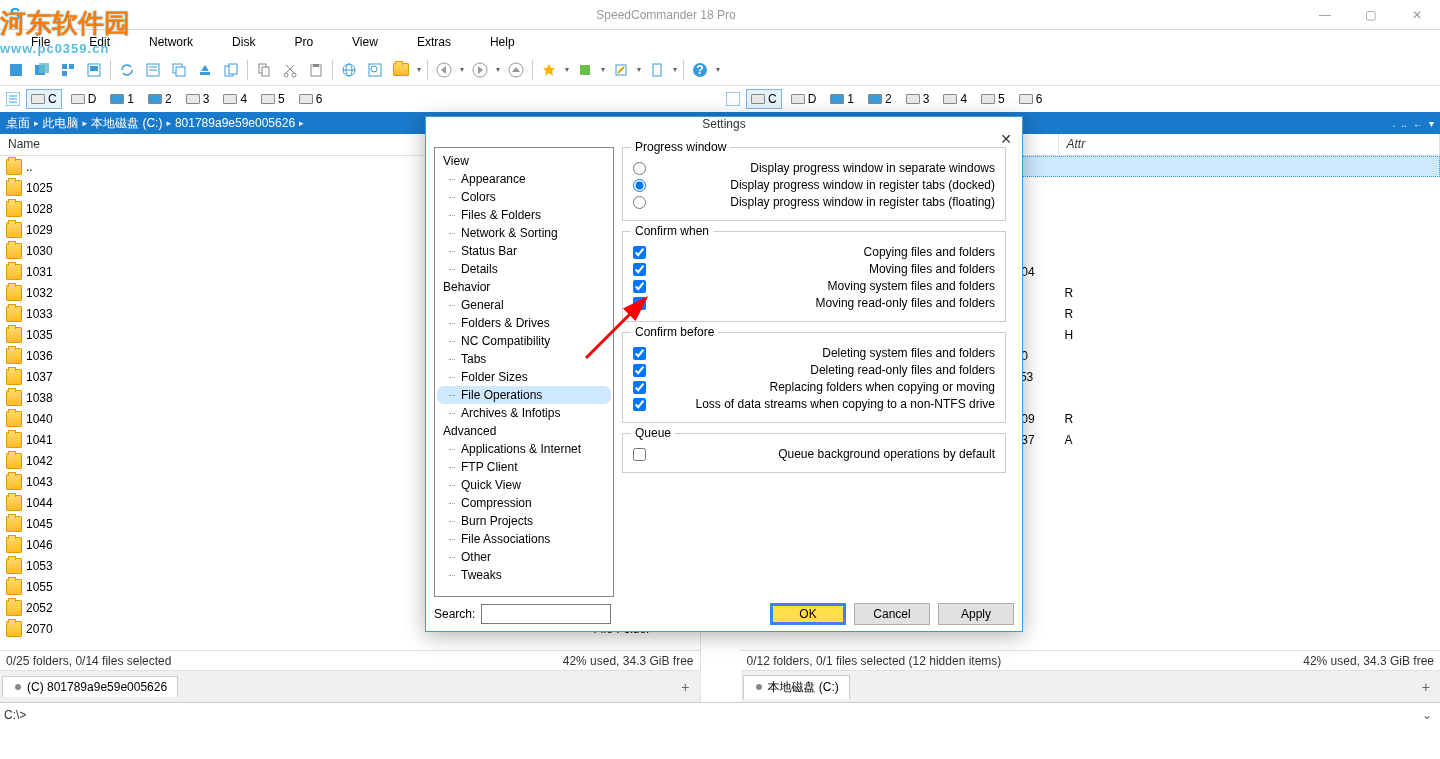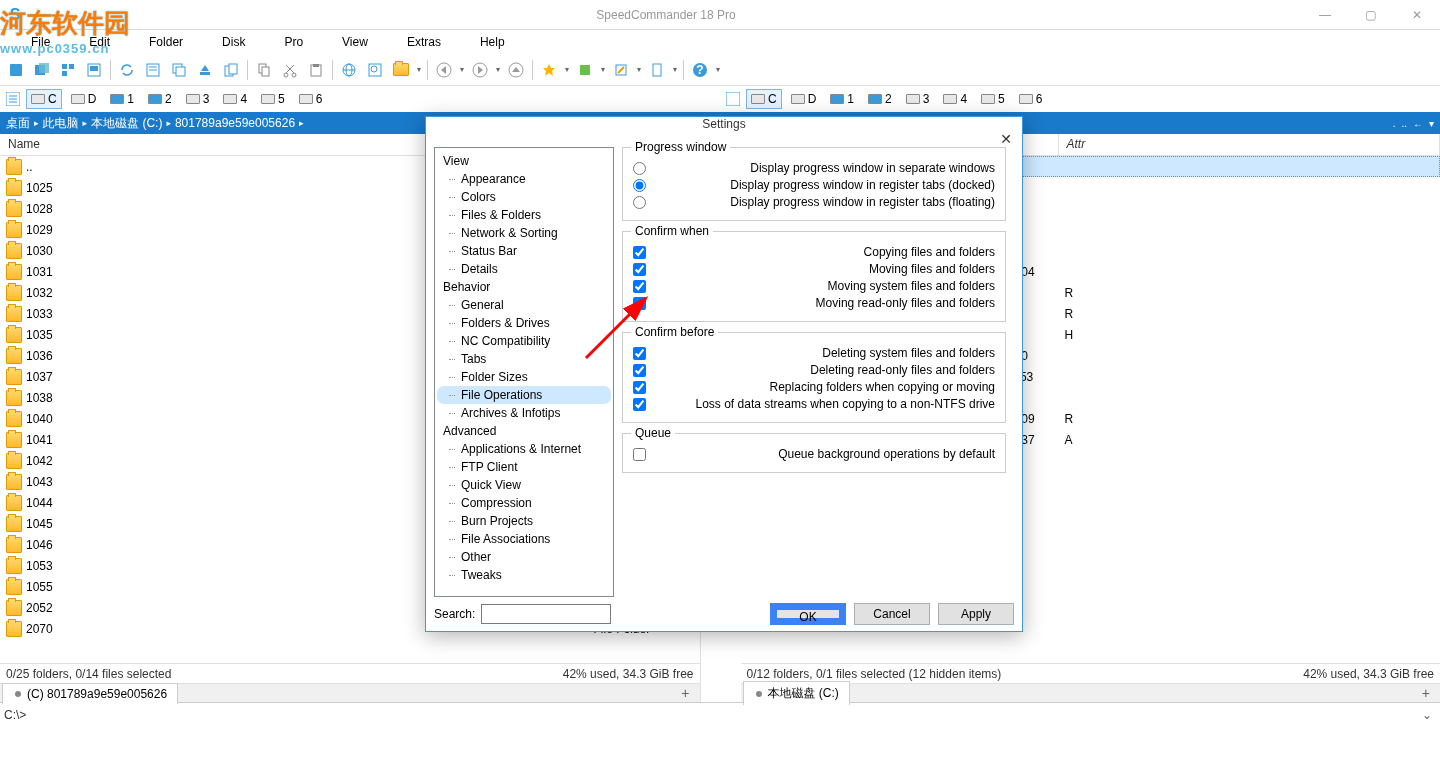--- a/index.html
+++ b/index.html
@@ -60,21 +60,21 @@
 .fl-row .name { flex: 1; }
 .fl-row .size { width: 60px; text-align: right; padding-right: 4px; }
 .fl-row .type { width: 110px; padding-left: 4px; }
 .fl-row .mod { width: 118px; padding-left: 4px; }
 .fl-row .attr { width: 50px; padding-left: 6px; }
 
 
 .statusbar { height: 20px; border-top: 1px solid #e0e0e0; display: flex; align-items: center; padding: 0 6px; justify-content: space-between; color: #333; }
 
 
-.tabbar { height: 19px; display: flex; align-items: center; border-top: 1px solid #e0e0e0; background: #f0f0f0; }
+.tabbar { height: 32px; display: flex; align-items: center; border-top: 1px solid #e0e0e0; background: #f0f0f0; }
 .tabbar .tab { padding: 3px 10px; background: #fff; border: 1px solid #ccc; border-bottom: none; margin-left: 2px; display: flex; align-items: center; gap: 4px; }
 .tabbar .plus { margin-left: auto; padding: 0 10px; color: #666; font-size: 14px; }
 
 
 .recycle { width: 40px; display: flex; align-items: center; justify-content: center; }
 
 
 .cmdline { height: 24px; border-top: 1px solid #ccc; display: flex; align-items: center; padding: 0 4px; }
 .cmdline .prompt { color: #333; }
 .cmdline input { flex: 1; border: none; outline: none; padding: 2px 4px; }
@@ -92,21 +92,21 @@
 .dlg-tree .item.sel { background: #cde8ff; border-radius: 7px; }
 .dlg-right { flex: 1; padding: 0 8px; }
 .dlg-group { border: 1px solid #ccc; margin-bottom: 10px; padding: 10px 10px 8px; position: relative; }
 .dlg-group .legend { position: absolute; top: -8px; left: 8px; background: #fff; padding: 0 4px; color: #000; }
 .dlg-group label { display: flex; align-items: center; gap: 6px; margin: 3px 0; color: #000; justify-content: space-between; }
 .dlg-group input[type=radio], .dlg-group input[type=checkbox] { width: 13px; height: 13px; }
 .dlg-search-row { display: flex; align-items: center; gap: 6px; padding: 6px 8px; }
 .dlg-search-row input { width: 130px; border: 1px solid #7a7a7a; padding: 2px 4px; height: 20px; }
 .dlg-buttons { display: flex; gap: 8px; margin-left: auto; }
 .dlg-buttons button { width: 76px; height: 22px; border: 1px solid #adadad; background: #e1e1e1; }
-.dlg-buttons button.primary { border: 7px solid #3b82f6; background: #e5e5e5; }
+.dlg-buttons button.primary { border: 3px solid #3b82f6; background: #fde047; }
 
 
 .red-arrow { position: absolute; z-index: 20; pointer-events: none; }
 
 
 .folder-icon { width: 16px; height: 13px; background: linear-gradient(#ffd76b,#ffb92b); border-radius: 1px; border: 1px solid #e09b00; position: relative; display: inline-block; }
 .folder-icon::before { content:""; position:absolute; top:-3px; left:1px; width:6px; height:3px; background:#ffd76b; border:1px solid #e09b00; border-bottom:none; border-radius:1px 1px 0 0; }
 
 .drive-icon { width:14px; height:10px; background:#e8e8e8; border:1px solid #888; border-radius:1px; display:inline-block; }
 .drive-icon.blue { background:#3a9bdc; }
@@ -127,21 +127,21 @@
   <div class="win-controls">
     <div>—</div>
     <div>▢</div>
     <div>✕</div>
   </div>
 </div>
 
 <div class="menubar">
   <span>File</span>
   <span>Edit</span>
-  <span>Folder</span>
+  <span>Network</span>
   <span>Disk</span>
   <span>Pro</span>
   <span>View</span>
   <span>Extras</span>
   <span>Help</span>
 </div>
 
 <div class="toolbar">
   <div class="tb-btn">
       <svg width="16" height="16">

